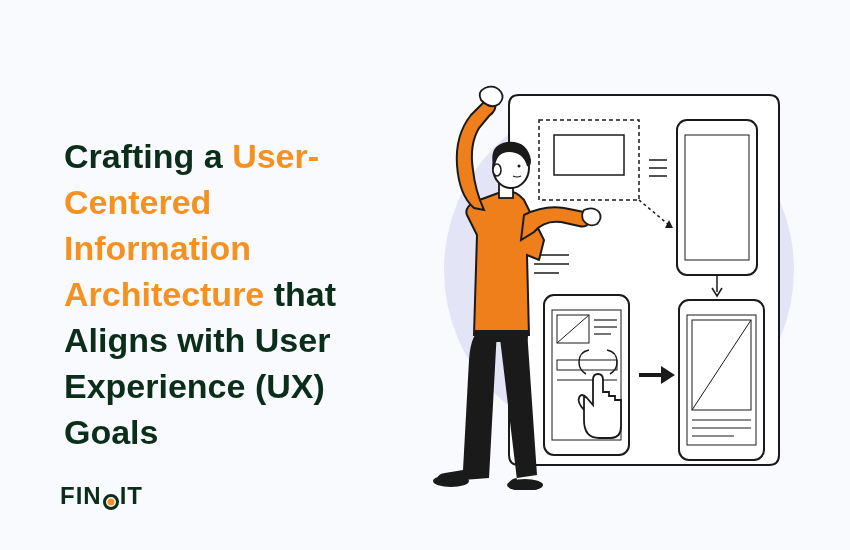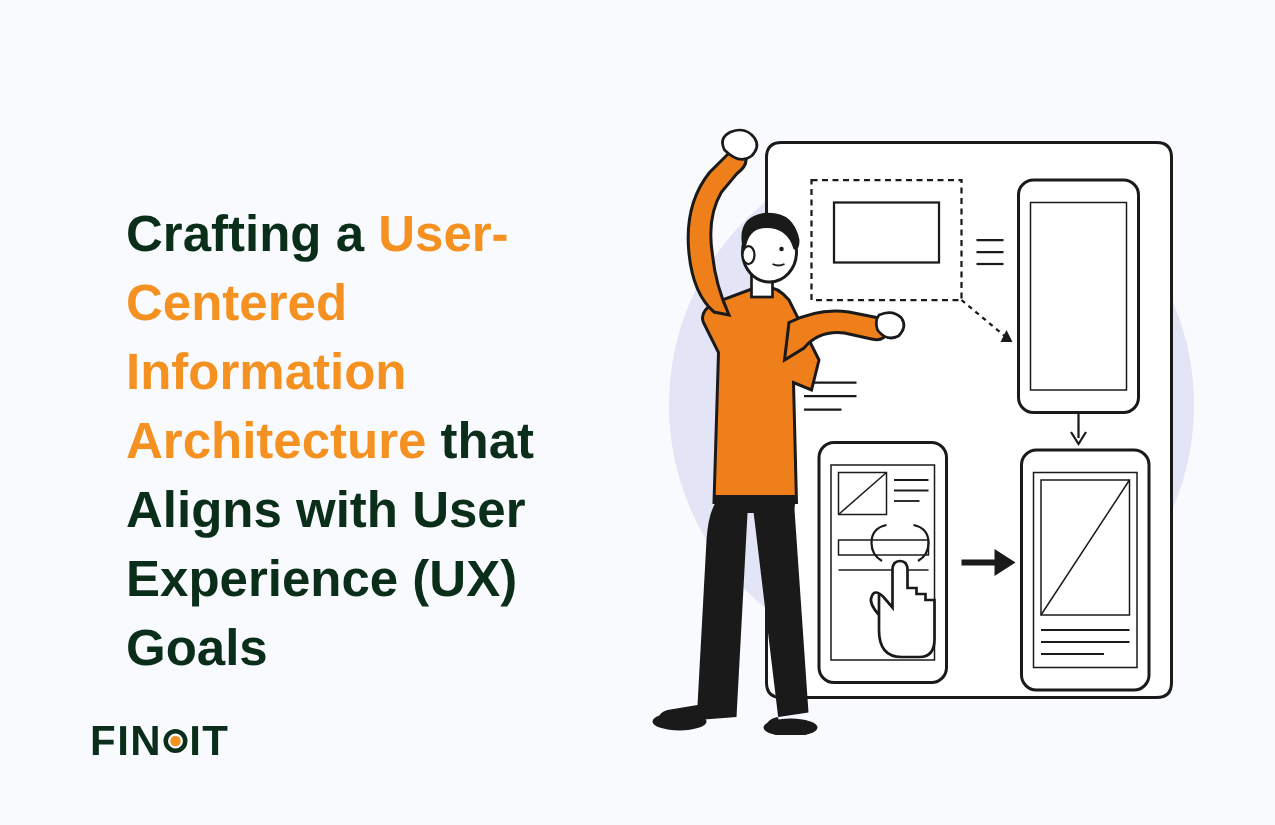--- a/index.html
+++ b/index.html
@@ -9,21 +9,21 @@
       background: #f8fafd;
       font-family: 'Segoe UI', Arial, sans-serif;
       position: relative;
       overflow: hidden;
     }
     .container {
       width: 100%;
       height: 100%;
       display: flex;
       align-items: center;
-      padding: 0 84px;
+      padding: 0 64px;
     }
     .text-block {
       flex: 0 0 45%;
       padding-top: 40px;
     }
     .heading {
       font-size: 34px;
       font-weight: 700;
       line-height: 1.35;
       color: #0a2e1a;
@@ -36,26 +36,26 @@
       position: relative;
       height: 100%;
       display: flex;
       align-items: center;
       justify-content: center;
     }
     .logo {
       position: absolute;
       bottom: 40px;
       left: 60px;
-      font-size: 28px;
+      font-size: 24px;
       font-weight: 800;
       color: #0a2e1a;
       letter-spacing: 1px;
       display: flex;
-      align-items: center;
+      align-items: flex-end;
     }
     .logo-o {
       display: inline-block;
       width: 16px;
       height: 16px;
       border: 3px solid #0a2e1a;
       border-radius: 50%;
       position: relative;
       margin: 0 1px;
       vertical-align: middle;

